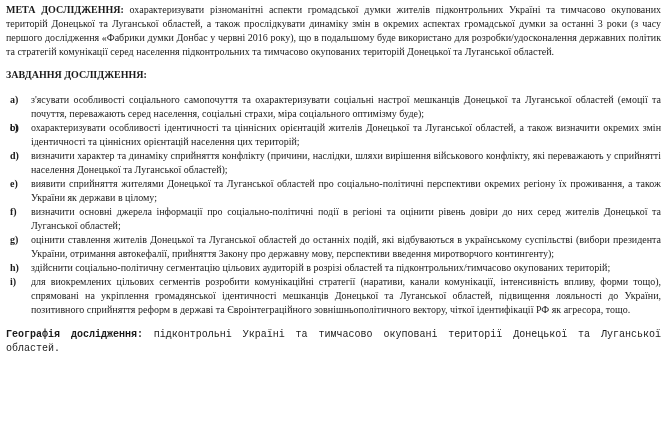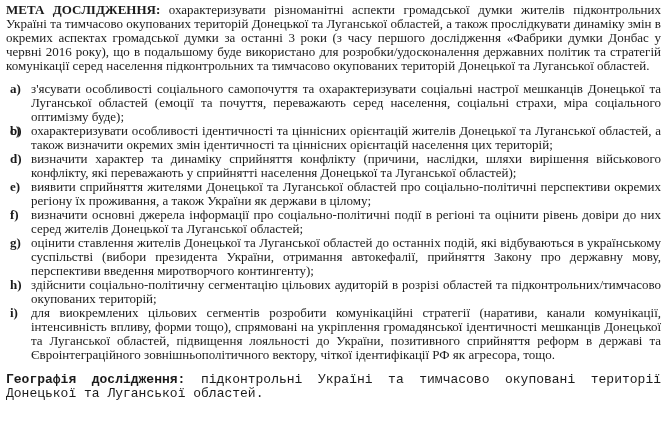--- a/index.html
+++ b/index.html
@@ -7,21 +7,21 @@
     padding: 0;
     background: #ffffff;
   }
   .page {
     width: 667px;
     height: 438px;
     box-sizing: border-box;
     background: #ffffff;
     color: #1b1b1b;
     font-family: "Liberation Serif", "DejaVu Serif", serif;
-    font-size: 13px;
+    font-size: 10px;
     line-height: 14px;
     padding: 3px 6px 2px 6px;
     overflow: hidden;
     -webkit-font-smoothing: antialiased;
   }
   .para {
     margin: 0 0 9px 0;
     text-align: justify;
   }
   .para .label {
@@ -58,20 +58,21 @@
     font-weight: bold;
   }
 </style>
 </head>
 <body>
 
 <div class="page">
 
   <p class="para"><span class="label">МЕТА ДОСЛІДЖЕННЯ:</span> <span>охарактеризувати різноманітні аспекти громадської думки жителів підконтрольних Україні та тимчасово окупованих територій Донецької та Луганської областей, а також прослідкувати динаміку змін в окремих аспектах громадської думки за останні 3 роки (з часу першого дослідження «Фабрики думки Донбас у червні 2016 року), що в подальшому буде використано для розробки/удосконалення державних політик та стратегій комунікації серед населення підконтрольних та тимчасово окупованих територій Донецької та Луганської областей.</span></p>
 
+  <p class="tasks-heading">ЗАВДАННЯ ДОСЛІДЖЕННЯ:</p>
 
   <div class="task-list">
     <div class="task-item">
       <span class="task-letter">a)</span>
       <span class="task-text">з'ясувати особливості соціального самопочуття та охарактеризувати соціальні настрої мешканців Донецької та Луганської областей (емоції та почуття, переважають серед населення, соціальні страхи, міра соціального оптимізму буде);</span>
     </div>
     <div class="task-item">
       <span class="task-letter">b)</span>
     </div>
     <div class="task-item">

